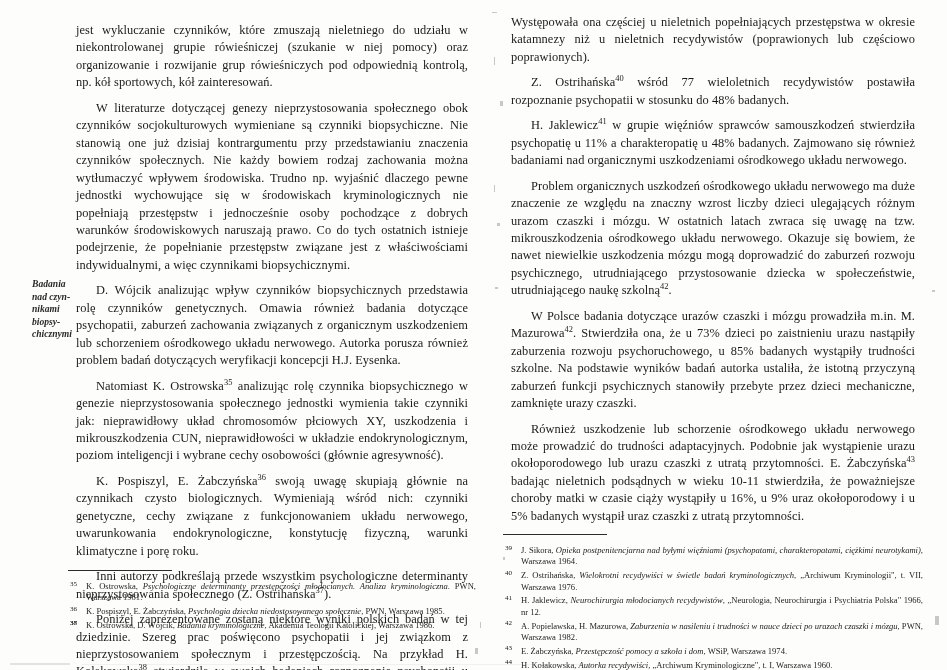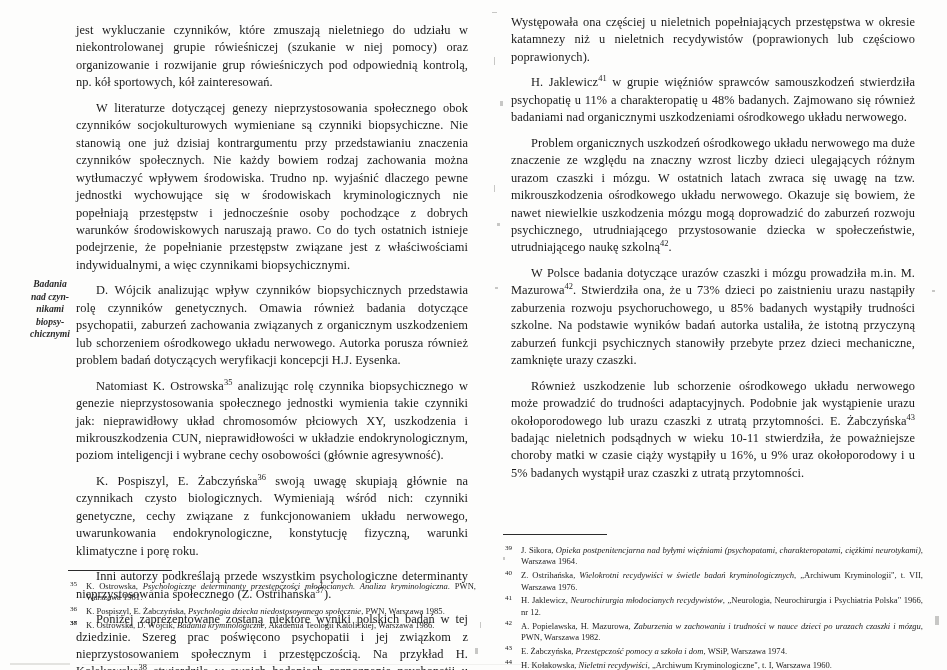--- a/index.html
+++ b/index.html
@@ -68,29 +68,29 @@
 
   sup {
     font-size: .68em;
     vertical-align: super;
     line-height: 0;
   }
 
   
   #margin-note {
     position: absolute;
-    left: 24px;
+    left: 32px;
     top: 278px;
     width: 52px;
     font-style: italic;
     font-size: 9.6px;
     line-height: 12.6px;
     font-weight: bold;
     color: #2a2a2a;
-    text-align: center;
+    text-align: left;
   }
   #margin-note div { white-space: nowrap; }
 
   
   .footnotes {
     position: absolute;
     width: 100%;
     font-size: 8.55px;
     line-height: 11.4px;
     text-align: justify;
@@ -180,20 +180,21 @@
         <span class="fn-num">38</span>
         <span>K. Ostrowska, D. Wójcik, <i>Badania kryminologiczne</i>, Akademia Teologii Katolickiej, Warszawa 1986.</span>
       </div>
     </div>
   </div>
 
   <div class="col" id="col-right">
 
     <div class="body-text">
       <p class="noindent">Występowała ona częściej u nieletnich popełniających przestępstwa w okresie katamnezy niż u nieletnich recydywistów (poprawionych lub częściowo poprawionych).</p>
+      <p>Z. Ostrihańska<sup>40</sup> wśród 77 wieloletnich recydywistów postawiła rozpoznanie psychopatii w stosunku do 48% badanych.</p>
       <p>H. Jaklewicz<sup>41</sup> w grupie więźniów sprawców samouszkodzeń stwierdziła psychopatię u 11% a charakteropatię u 48% badanych. Zajmowano się również badaniami nad organicznymi uszkodzeniami ośrodkowego układu nerwowego.</p>
       <p>Problem organicznych uszkodzeń ośrodkowego układu nerwowego ma duże znaczenie ze względu na znaczny wzrost liczby dzieci ulegających różnym urazom czaszki i mózgu. W ostatnich latach zwraca się uwagę na tzw. mikrouszkodzenia ośrodkowego układu nerwowego. Okazuje się bowiem, że nawet niewielkie uszkodzenia mózgu mogą doprowadzić do zaburzeń rozwoju psychicznego, utrudniającego przystosowanie dziecka w społeczeństwie, utrudniającego naukę szkolną<sup>42</sup>.</p>
       <p>W Polsce badania dotyczące urazów czaszki i mózgu prowadziła m.in. M. Mazurowa<sup>42</sup>. Stwierdziła ona, że u 73% dzieci po zaistnieniu urazu nastąpiły zaburzenia rozwoju psychoruchowego, u 85% badanych wystąpiły trudności szkolne. Na podstawie wyników badań autorka ustaliła, że istotną przyczyną zaburzeń funkcji psychicznych stanowiły przebyte przez dzieci mechaniczne, zamknięte urazy czaszki.</p>
       <p>Również uszkodzenie lub schorzenie ośrodkowego układu nerwowego może prowadzić do trudności adaptacyjnych. Podobnie jak wystąpienie urazu okołoporodowego lub urazu czaszki z utratą przytomności. E. Żabczyńska<sup>43</sup> badając nieletnich podsądnych w wieku 10-11 stwierdziła, że poważniejsze choroby matki w czasie ciąży wystąpiły u 16%, u 9% uraz okołoporodowy i u 5% badanych wystąpił uraz czaszki z utratą przytomności.</p>
     </div>
 
     <div class="footnotes" id="fn-right">
       <div class="fn-rule"></div>
 
       <div class="fn">
@@ -203,26 +204,26 @@
       <div class="fn">
         <span class="fn-num">40</span>
         <span>Z. Ostrihańska, <i>Wielokrotni recydywiści w świetle badań kryminologicznych</i>, „Archiwum Kryminologii", t. VII, Warszawa 1976.</span>
       </div>
       <div class="fn">
         <span class="fn-num">41</span>
         <span>H. Jaklewicz, <i>Neurochirurgia młodocianych recydywistów</i>, „Neurologia, Neurochirurgia i Psychiatria Polska" 1966, nr 12.</span>
       </div>
       <div class="fn">
         <span class="fn-num">42</span>
-        <span>A. Popielawska, H. Mazurowa, <i>Zaburzenia w zachowaniu i trudności w nauce dzieci po urazach czaszki i mózgu</i>, PWN, Warszawa 1982.</span>
+        <span>A. Popielawska, H. Mazurowa, <i>Zaburzenia w nasileniu i trudności w nauce dzieci po urazach czaszki i mózgu</i>, PWN, Warszawa 1982.</span>
       </div>
       <div class="fn">
         <span class="fn-num">43</span>
         <span>E. Żabczyńska, <i>Przestępczość pomocy a szkoła i dom</i>, WSiP, Warszawa 1974.</span>
       </div>
       <div class="fn">
         <span class="fn-num">44</span>
-        <span>H. Kołakowska, <i>Nieletni recydywiści</i>, „Archiwum Kryminologiczne", t. I, Warszawa 1960.</span>
+        <span>H. Kołakowska, <i>Autorka recydywiści</i>, „Archiwum Kryminologiczne", t. I, Warszawa 1960.</span>
       </div>
     </div>
   </div>
 
 </div>
 
 </body></html>

